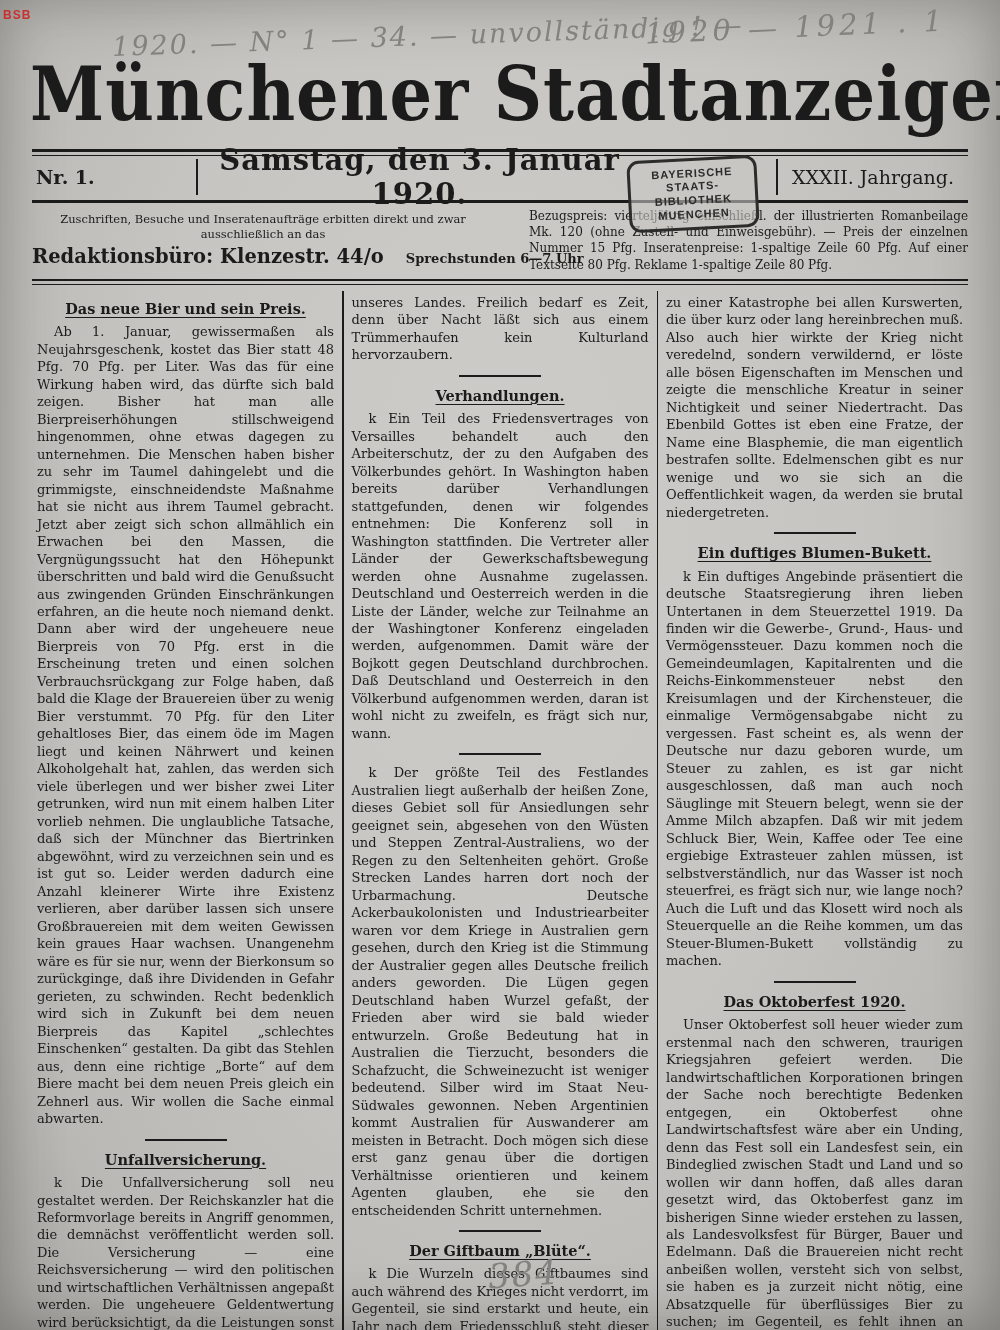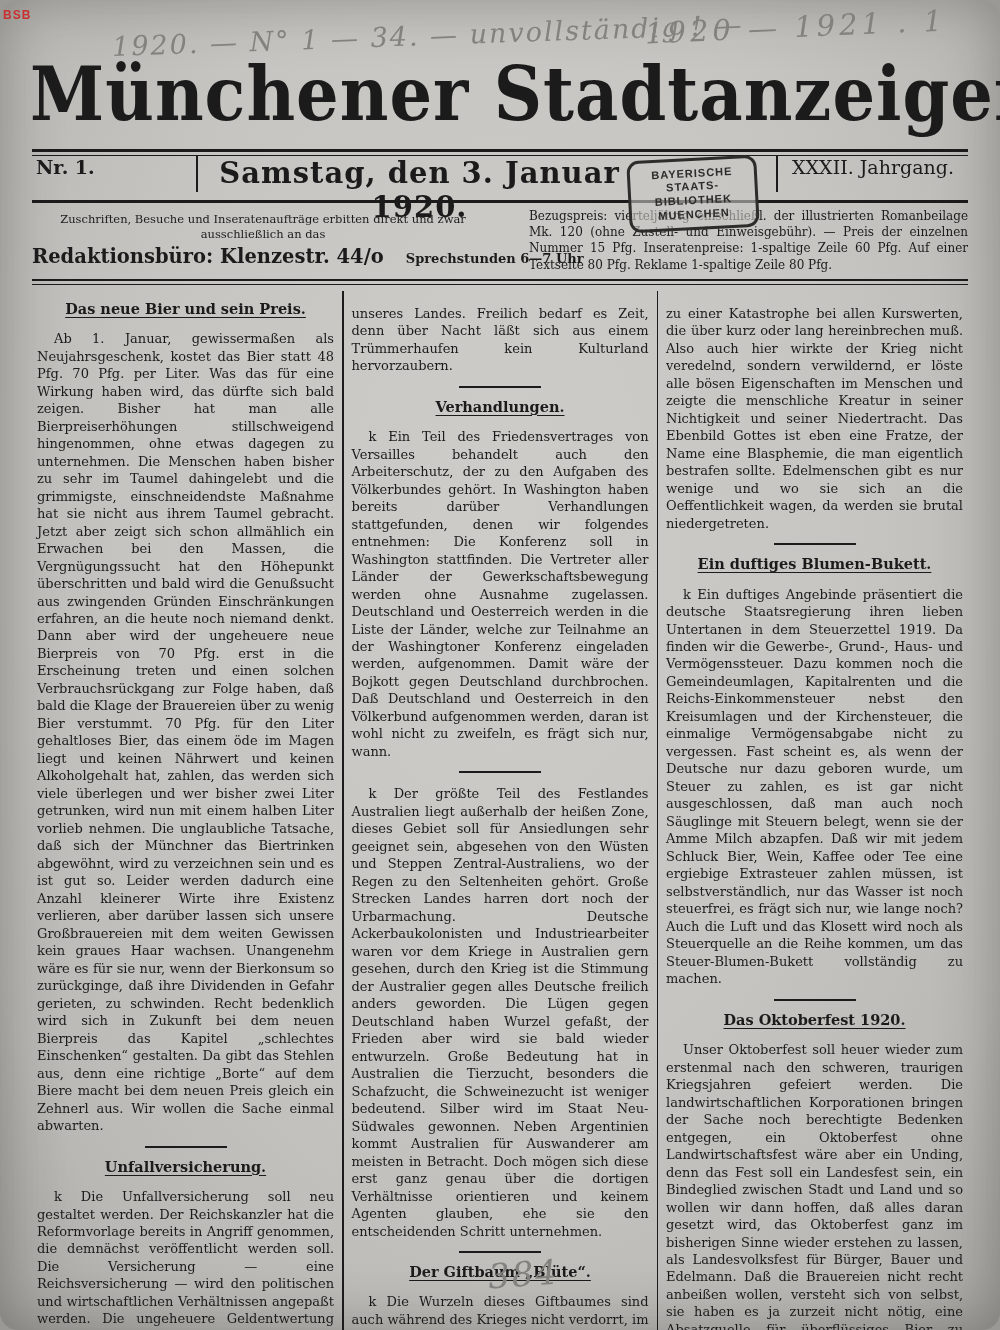--- a/index.html
+++ b/index.html
@@ -1,29 +1,29 @@
 <!DOCTYPE html>
 <html><head>
 <meta charset="utf-8">
 <style>
   html,body{margin:0;padding:0;}
   body{width:1000px;font-family:"DejaVu Serif",serif;background:#9a9995;}
   .page{position:relative;width:1000px;height:1330px;overflow:hidden;color:#1b1b1b;
     background:radial-gradient(ellipse at 50% 38%, #cdccc8 0%, #c6c5c1 50%, #b9b8b4 82%, #a5a4a0 100%);
-    box-shadow:inset 0 0 60px rgba(40,40,38,.35);border-radius:18px;}
+    box-shadow:inset 0 0 60px rgba(40,40,38,.35);}
   .bsb-mark{position:absolute;left:3px;top:8px;font-family:"Liberation Sans",sans-serif;
     font-size:12px;font-weight:bold;color:#c9302f;letter-spacing:1px;}
   .hand{position:absolute;color:#83827e;font-style:italic;font-family:"DejaVu Serif",serif;}
   .hand-top-left{left:112px;top:20px;font-size:27px;transform:rotate(-2deg);letter-spacing:2px;}
   .hand-top-right{left:645px;top:10px;font-size:29px;transform:rotate(-2.5deg);letter-spacing:4px;}
   .hand-bottom{left:488px;top:1254px;font-size:34px;transform:rotate(-4deg);letter-spacing:2px;}
   .masthead{margin:56px 30px 0;text-align:center;font-weight:bold;font-size:67px;line-height:1.0;
     letter-spacing:1px;transform:scaleY(1.12);transform-origin:top center;white-space:nowrap;}
   .top-rule{margin:26px 32px 0;height:3px;border-top:3px solid #1b1b1b;border-bottom:1px solid #1b1b1b;}
-  .header-row{margin:0 32px;display:flex;height:42px;}
+  .header-row{margin:0 32px;display:flex;align-items:center;height:42px;}
   .issue-no{width:160px;font-weight:bold;font-size:19px;padding-left:4px;}
   .vbar{width:2px;height:36px;background:#1b1b1b;}
   .date-cell{flex:1;text-align:center;font-weight:bold;font-size:29px;letter-spacing:1px;}
   .stamp-space{width:135px;}
   .volume{width:190px;text-align:center;font-weight:normal;font-size:19px;}
   .stamp{position:absolute;left:628px;top:158px;width:124px;height:66px;
     border:3px solid #2c2c2a;border-radius:12px;transform:rotate(-3deg);
     display:flex;flex-direction:column;justify-content:center;align-items:center;
     font-family:"Liberation Sans",sans-serif;font-weight:bold;font-size:11px;line-height:1.25;
     color:#2c2c2a;letter-spacing:1px;background:rgba(200,199,195,.6);z-index:5;}
@@ -35,21 +35,21 @@
   .office{font-weight:bold;font-size:19.5px;white-space:nowrap;}
   .hours{font-weight:bold;font-size:13px;margin-left:22px;white-space:nowrap;}
   .imprint-vbar{width:2px;background:#1b1b1b;}
   .imprint-right{flex:1;padding-left:25px;font-size:12px;line-height:1.35;text-align:justify;}
   .imprint-bottom-rule{margin:2px 32px 0;height:3px;border-top:2px solid #1b1b1b;border-bottom:1px solid #1b1b1b;}
   .columns{margin:6px 30px 0;display:flex;}
   .column{width:300px;padding:2px 7px 0;font-size:13px;line-height:1.345;overflow:hidden;max-height:1040px;}
   .col-rule{width:1.5px;background:#1b1b1b;margin:0 1px;}
   .article-heading{font-weight:bold;text-align:center;font-size:14.5px;margin:6px 0 5px;
     text-decoration:underline;text-underline-offset:3px;}
-  .article-paragraph{text-align:justify;text-indent:17px;margin:12px 0 2px;}
+  .article-paragraph{text-align:justify;text-indent:17px;margin:1px 0 2px;}
   .article-paragraph.no-indent{text-indent:0;}
   .article-divider{width:82px;border-top:2px solid #1b1b1b;margin:11px auto 9px;}
 </style>
 </head>
 <body>
 
 <div class="page">
 
   <div class="bsb-mark">BSB</div>
 

